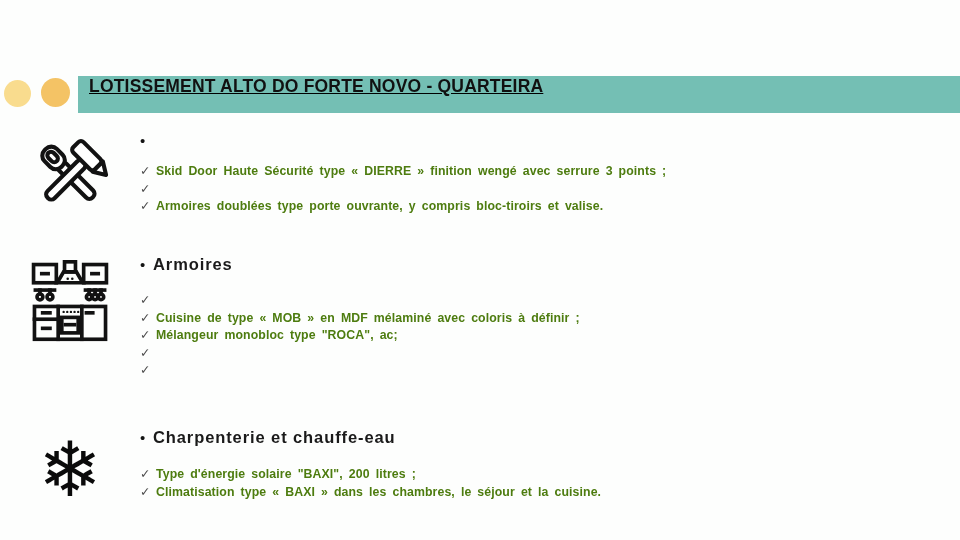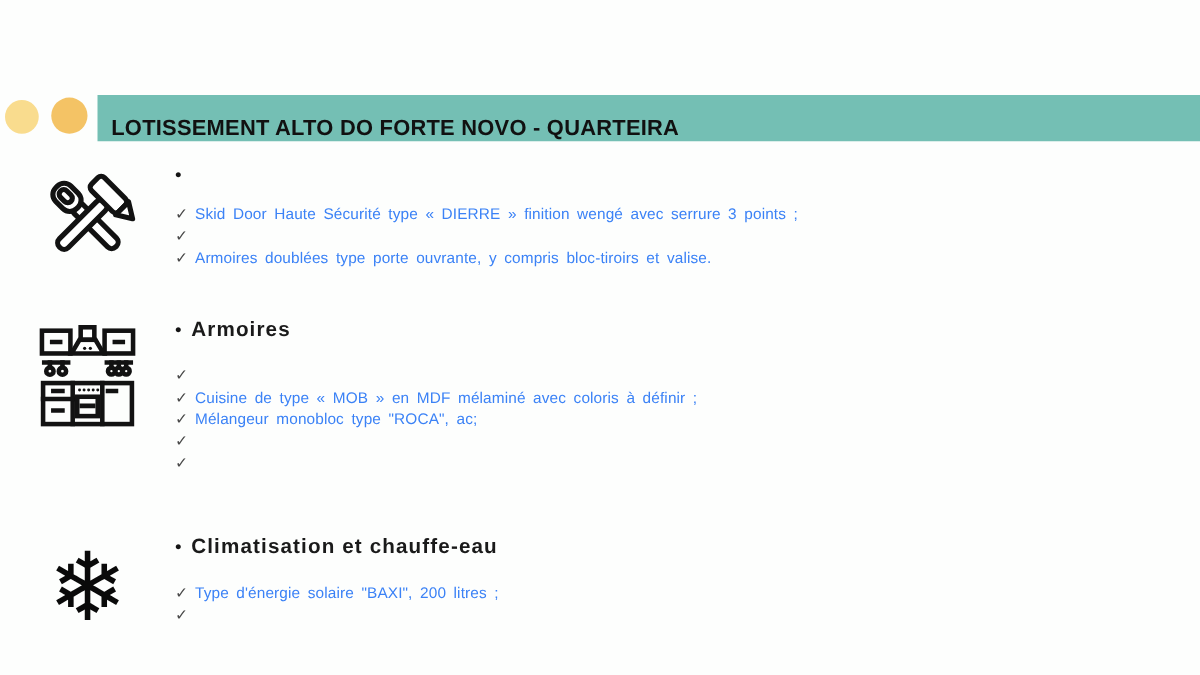--- a/index.html
+++ b/index.html
@@ -15,22 +15,23 @@
   
   .deco-circle { position: absolute; border-radius: 50%; }
   .circle-light { left: 4px;  top: 80px; width: 27px; height: 27px; background: var(--circle-light, #F9DC8E); }
   .circle-dark  { left: 41px; top: 78px; width: 29px; height: 29px; background: var(--circle-dark, #F4C365); }
 
   
   .title-bar {
     position: absolute;
     left: 78px; right: 0; top: 76px; height: 37px;
     background: var(--accent-teal, #74BFB4);
-    display: flex; align-items: flex-end;
+    display: flex; align-items: flex-start;
     padding-left: 11px;
+    text-decoration: underline;
   }
   .title-bar .title-text {
     font-size: 17.5px;
     font-weight: bold;
     color: #111111;
     letter-spacing: 0.2px;
     white-space: nowrap;
   }
 
   
@@ -87,23 +88,24 @@
     white-space: nowrap;
   }
   .items .check {
     width: 16px;
     flex: 0 0 16px;
     font-size: 12.5px;
     color: #4a4a4a;
   }
   .items .item-text {
     font-size: 12.3px;
-    color: #3b82f6;
+    color: #4d7c0f;
     word-spacing: 2.5px;
     letter-spacing: 0.1px;
+    font-weight: bold;
   }
 
   .snowflake-glyph {
     font-family: "DejaVu Sans", sans-serif;
     font-size: 76px;
     line-height: 80px;
     color: #0a0a0a;
     margin-top: 0px;
   }
 </style>
@@ -224,27 +226,28 @@
     </div>
   </div>
 
   <div class="section-row row-3">
     <div class="icon-col">
       <div class="snowflake-glyph">❄</div>
     </div>
     <div class="content-col">
       <div class="sec-title">
         <span class="bullet">•</span>
-        <span class="sec-title-text">Climatisation et chauffe-eau</span>
+        <span class="sec-title-text">Charpenterie et chauffe-eau</span>
       </div>
       <ul class="items">
         <li>
           <span class="check">✓</span>
           <span class="item-text">Type d'énergie solaire "BAXI", 200 litres ;</span>
         </li>
         <li>
           <span class="check">✓</span>
+          <span class="item-text">Climatisation type « BAXI » dans les chambres, le séjour et la cuisine.</span>
         </li>
       </ul>
     </div>
   </div>
 
 </div>
 
 </body></html>

